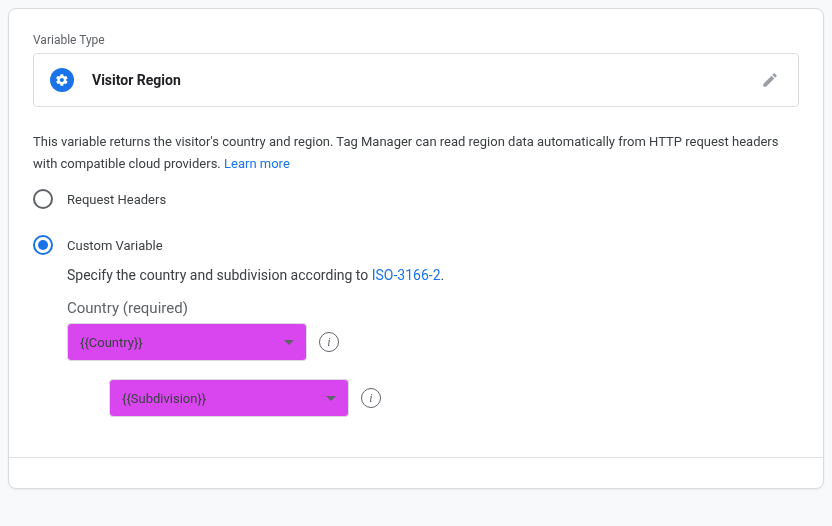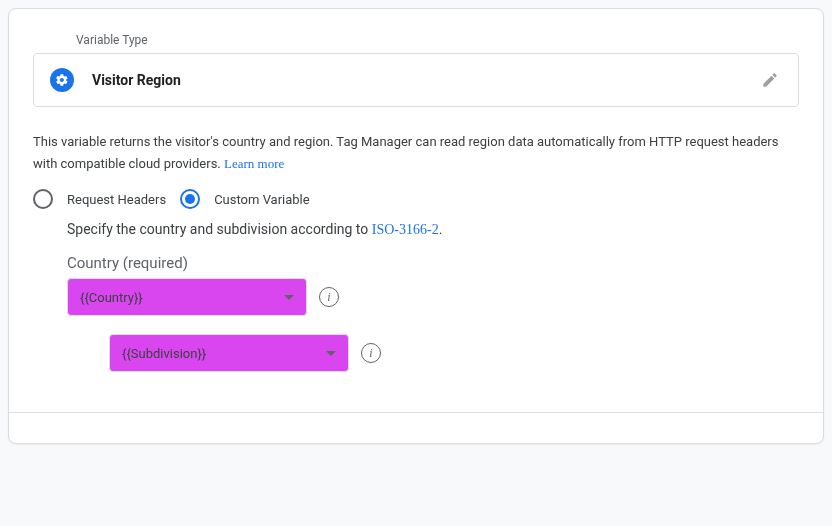--- a/index.html
+++ b/index.html
@@ -30,21 +30,20 @@
       font-weight: 500;
       color: #202124;
     }
     .card-body {
       padding: 10px 24px 24px 24px;
     }
     .section-label {
       font-size: 12px;
       color: #5f6368;
       margin-bottom: 6px;
-      margin-left: 43px;
     }
     .section-label.mt {
       margin-top: 14px;
     }
     .variable-type-box {
       border: 1px solid #dadce0;
       border-radius: 4px;
       padding: 14px 16px;
       display: flex;
       align-items: center;
@@ -94,26 +93,25 @@
     .description {
       font-size: 13px;
       color: #3c4043;
       line-height: 1.7;
       margin-bottom: 14px;
     }
     .link {
       color: #1a73e8;
       text-decoration: none;
       cursor: pointer;
-      font-family: Liberation Serif, serif;
     }
     .radio-group {
       display: flex;
-      flex-direction: row;
-      gap: 14px;
+      flex-direction: column;
+      gap: 26px;
     }
     .radio-row {
       display: flex;
       align-items: center;
       gap: 14px;
       cursor: pointer;
     }
     .radio-circle {
       width: 20px;
       height: 20px;

